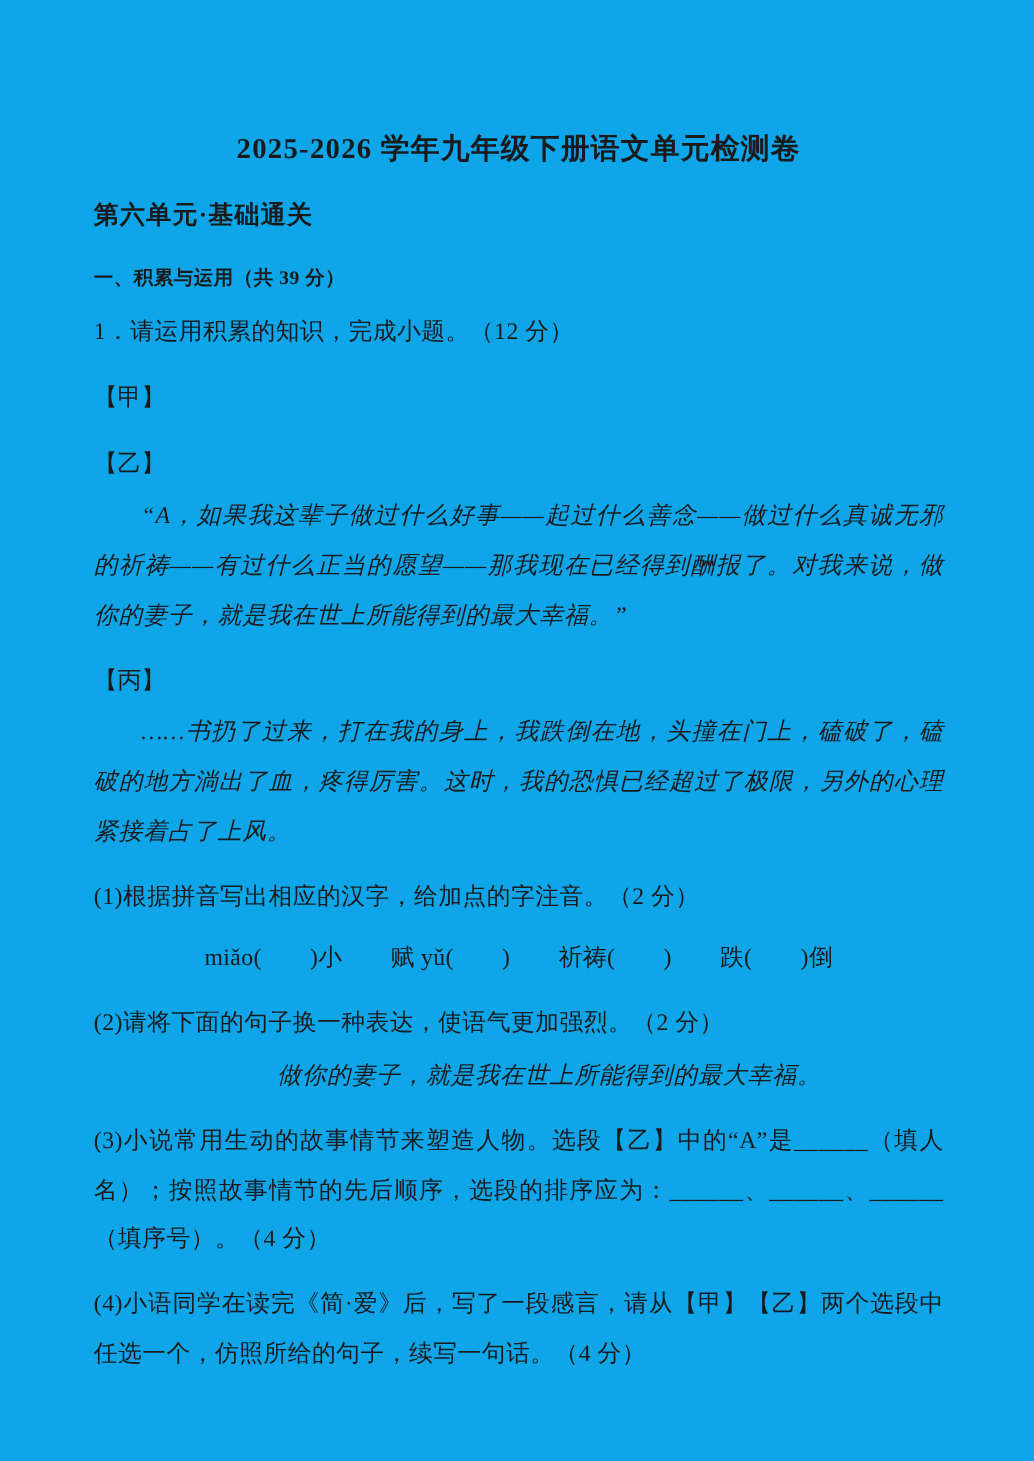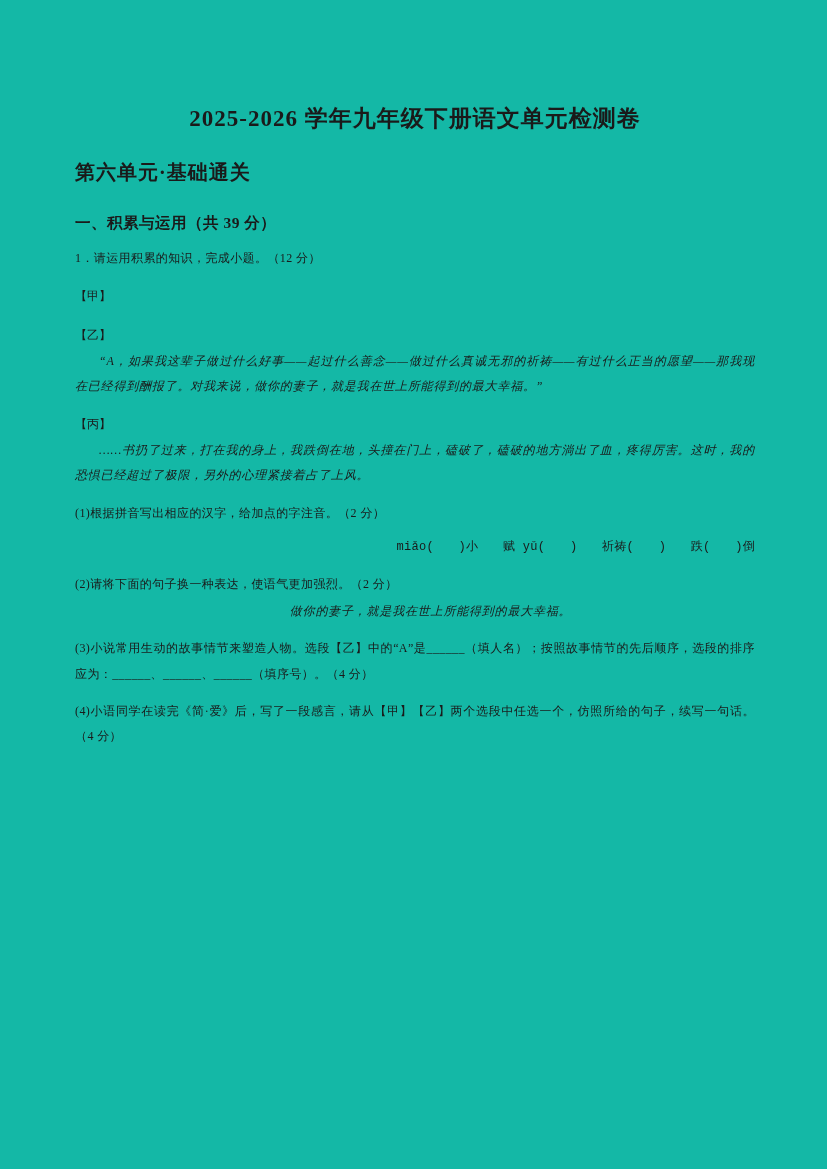--- a/index.html
+++ b/index.html
@@ -5,21 +5,21 @@
   html, body {
     margin: 0;
     padding: 0;
     background: #ffffff;
   }
   .page {
     position: relative;
     width: 827px;
     height: 1169px;
     margin: 0 auto;
-    background: #14b8a6;
+    background: #0ea5e9;
     box-sizing: border-box;
     padding: 104px 72px 40px 75px;
     font-family: "Liberation Serif", "DejaVu Serif", serif;
     color: #1a1a1a;
     overflow: hidden;
   }
   .title {
     margin: 0;
     font-size: 23px;
     font-weight: bold;
@@ -51,21 +51,21 @@
   }
   .section-heading {
     margin: 26px 0 0 0;
     font-size: 15.5px;
     font-weight: bold;
     letter-spacing: 0.5px;
     line-height: 1.5;
   }
   p.block {
     margin: 12px 0 0 0;
-    font-size: 12px;
+    font-size: 19px;
     line-height: 2.1;
     text-align: justify;
     letter-spacing: 0.4px;
   }
   p.label {
     margin-top: 13px;
     letter-spacing: 0;
   }
   p.passage {
     font-style: italic;
@@ -75,23 +75,22 @@
   }
   p.quote-line {
     font-style: italic;
     text-indent: 2.6em;
     letter-spacing: 0.8px;
     margin-top: 2px;
     text-align: center;
   }
   p.pinyin-line {
     letter-spacing: 0.3px;
-    text-align: right;
+    text-align: center;
     margin-top: 9px;
-    font-family: Liberation Mono, monospace;
   }
   p.sub-question {
     margin-top: 12px;
   }
 </style>
 </head>
 <body>
 
 <div class="page">
 

